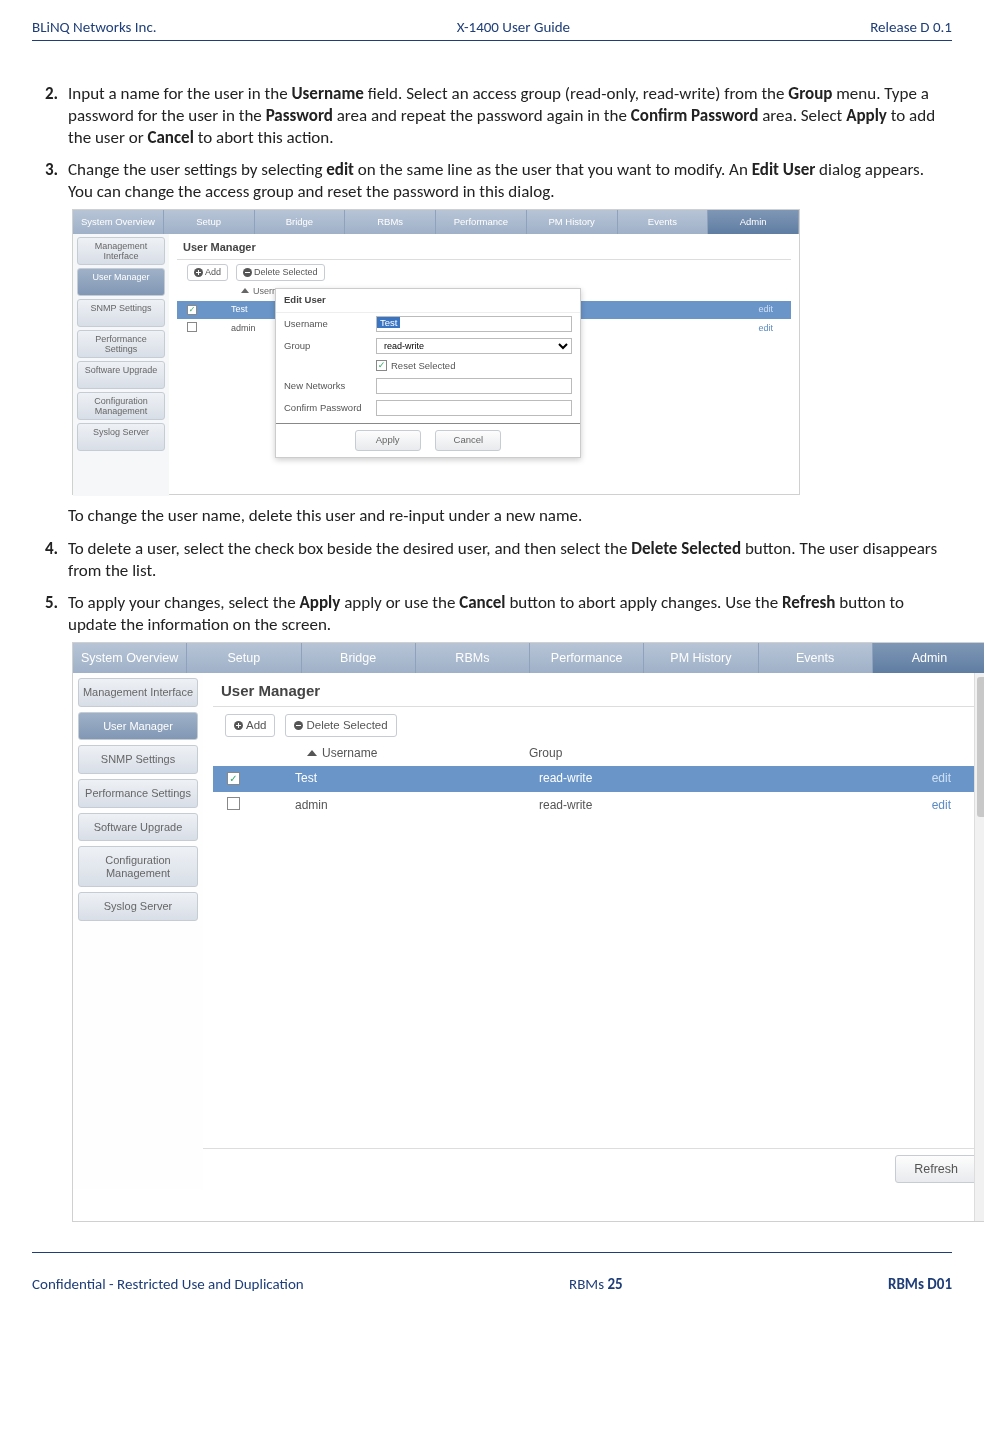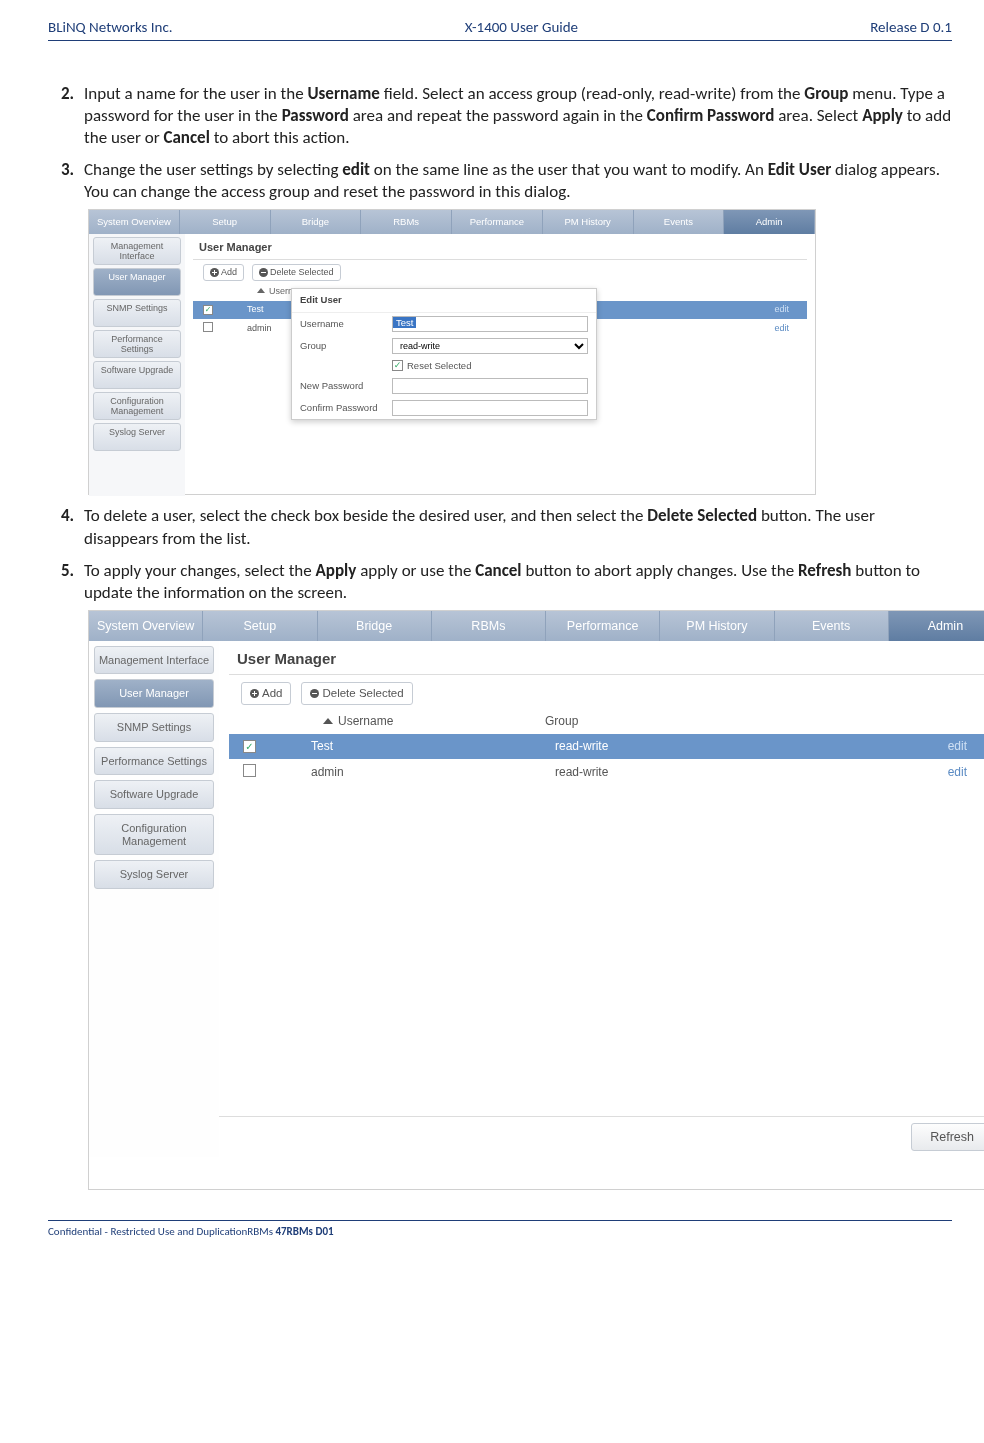--- a/index.html
+++ b/index.html
@@ -6,37 +6,37 @@
   body {
     margin: 0;
     font-family: Calibri, "Segoe UI", Arial, sans-serif;
     font-size: 17px;
     color: #222;
     background: #fff;
     width: 984px;
   }
   .page {
     padding: 18px 32px 8px 32px;
-    margin-left: 16px;
   }
   .doc-head {
     display: flex;
     justify-content: space-between;
     font-size: 15px;
     color: #1f3e78;
     border-bottom: 1px solid #1f3e78;
     padding-bottom: 4px;
     margin-bottom: 42px;
   }
   .doc-foot {
     display:flex;
-    font-size:11px;
+    justify-content:space-between;
+    font-size:15px;
     color:#1f3e78;
     border-top:1px solid #1f3e78;
-    padding-top:4px;
+    padding-top:22px;
     margin-top:30px;
   }
   .doc-foot .pg b { color:#1f3e78; font-weight:700; }
   .doc-foot .issue { font-weight:700; }
   ol.steps {
     padding-left: 30px;
     margin: 0 0 14px 0;
   }
   ol.steps > li {
     padding-left: 6px;
@@ -257,32 +257,37 @@
                 </div>
             <div class="drow">
                   <label>Group</label>
                   <select><option>read-write</option></select>
                 </div>
             <div class="cbrow">
                   <span class="cb2">✓</span>
                   <span>Reset Selected</span>
                 </div>
             <div class="drow">
-                  <label>New Password</label>
+                  <label>New Networks</label>
                   <input type="password" style="">
                 </div>
             <div class="drow">
                   <label>Confirm Password</label>
                   <input type="password" style="">
                 </div>
+            <div class="dfoot">
+              <span class="dbtn">Apply</span>
+              <span class="dbtn">Cancel</span>
+            </div>
           </div>
         </div>
       </div>
     </div>
 
+    <div style="margin-top:10px;">To change the user name, delete this user and re-input under a new name.</div>
   </li>
 
   <li>
     <span>To delete a user, select the check box beside the desired user, and then select the </span><strong>Delete Selected</strong><span> button. The user disappears from the list.</span>
   </li>
 
   <li>
     <span>To apply your changes, select the </span><strong>Apply</strong><span> apply or use the </span><strong>Cancel</strong><span> button to abort apply changes. Use the </span><strong>Refresh</strong><span> button to update the information on the screen.</span>
 
     
@@ -342,17 +347,17 @@
       </div>
       <div class="s2-scrollbar">
             <div class="thumb"></div>
           </div>
     </div>
   </li>
 </ol>
 
 <div class="doc-foot">
   <span>Confidential - Restricted Use and Duplication</span>
-  <span class="pg"><span>RBMs </span><b>47</b></span>
+  <span class="pg"><span>RBMs </span><b>25</b></span>
   <span class="issue">RBMs D01</span>
 </div>
 
 </div>
 
 </body></html>

